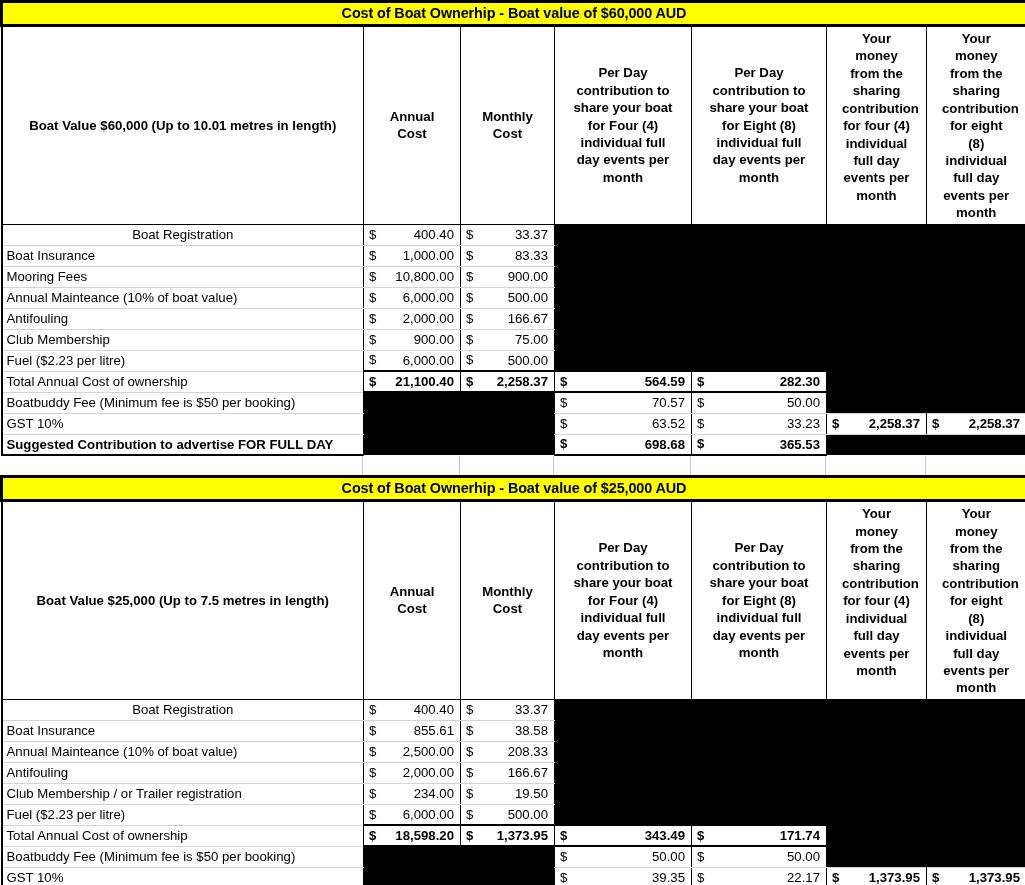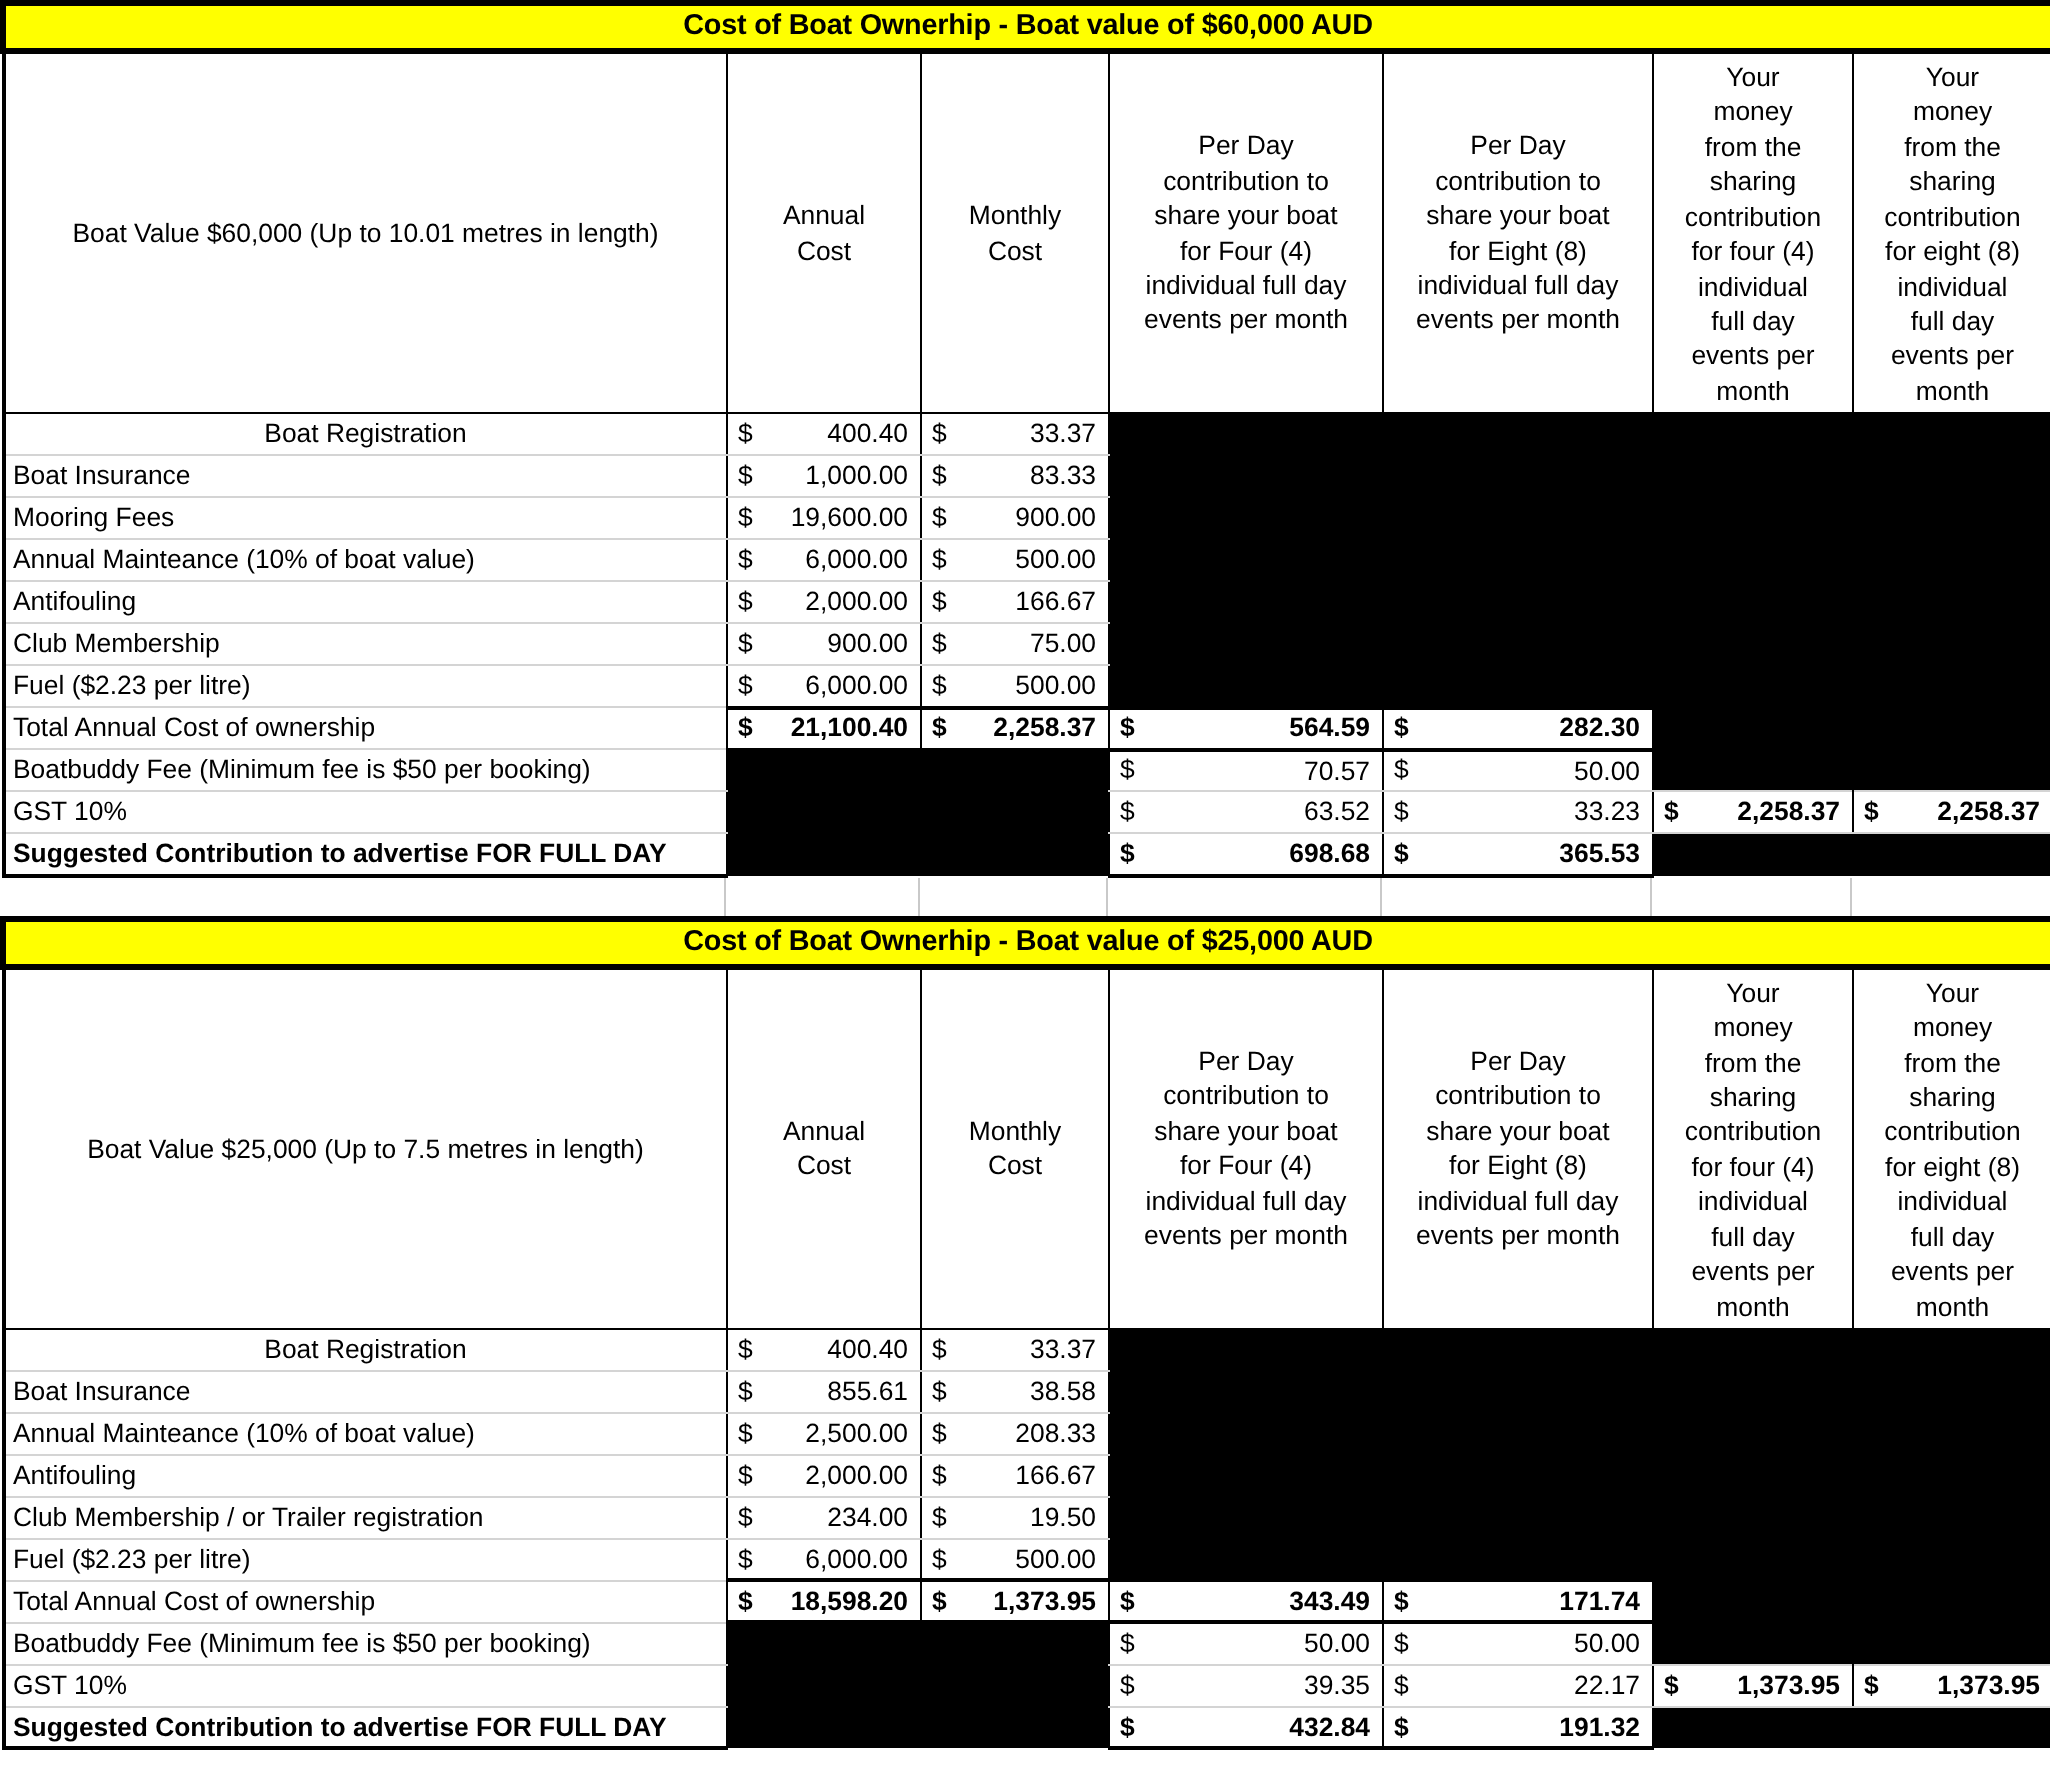--- a/index.html
+++ b/index.html
@@ -55,20 +55,21 @@
   
   .hdr-row td {
     border: 1px solid #000;
     text-align: center;
     vertical-align: middle;
     height: 176px;
     white-space: normal;
     font-size: 13.2px;
     line-height: 1.32;
     padding: 2px 15px;
+    font-weight: bold;
   }
   .hdr-row td.left-label { font-size: 13.2px; }
   .hdr-row td:first-child { border-left: 2px solid #000; }
   .hdr-row td:last-child  { border-right: 2px solid #000; }
   .hdr-row td.vtop { vertical-align: top; padding-top: 3px; }
 
   
   .body-row td { height: 21px; }
 
   .lbl {
@@ -171,21 +172,21 @@
           <td class="lbl">Boat Insurance</td>
           <td class="money"><span class="sym">$</span><span>1,000.00</span></td>
           <td class="money"><span class="sym">$</span><span>83.33</span></td>
           <td class="blk"></td>
           <td class="blk"></td>
           <td class="blk"></td>
           <td class="blk edge-r"></td>
         </tr>
         <tr class="body-row">
           <td class="lbl">Mooring Fees</td>
-          <td class="money"><span class="sym">$</span><span>19,600.00</span></td>
+          <td class="money"><span class="sym">$</span><span>10,800.00</span></td>
           <td class="money"><span class="sym">$</span><span>900.00</span></td>
           <td class="blk"></td>
           <td class="blk"></td>
           <td class="blk"></td>
           <td class="blk edge-r"></td>
         </tr>
         <tr class="body-row">
           <td class="lbl">Annual Mainteance (10% of boat value)</td>
           <td class="money"><span class="sym">$</span><span>6,000.00</span></td>
           <td class="money"><span class="sym">$</span><span>500.00</span></td>

